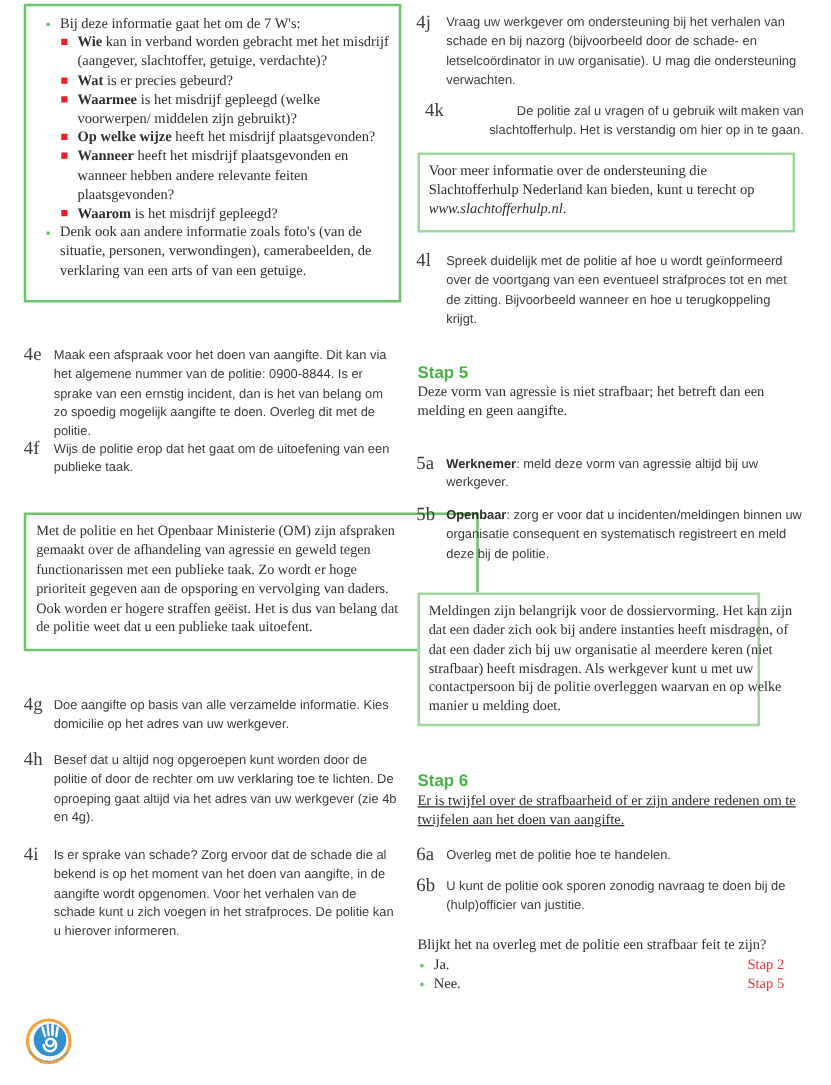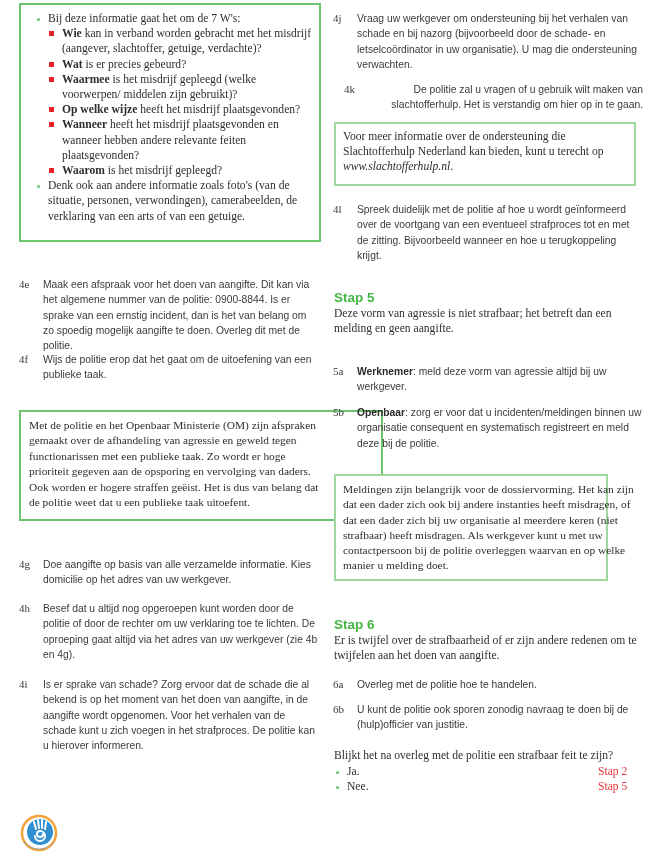--- a/index.html
+++ b/index.html
@@ -30,21 +30,21 @@
     font-size: 10.3px;
     line-height: 15.3px;
     color: #3a3a3a;
   }
   .item .num {
     position: absolute;
     left: 0;
     top: 0;
     width: 22px;
     font-family: "Liberation Serif", "DejaVu Serif", serif;
-    font-size: 11px;
+    font-size: 15px;
   }
   .item .txt { margin-left: 24px; display: block; }
   .item b { font-weight: bold; color: #2b2b2b; }
 
   .bullet-green {
     position: absolute;
     width: 3px; height: 3px;
     background: #6cc46c;
     border-radius: 50%;
   }
@@ -192,21 +192,21 @@
 <div class="item" style="left:333px; top:405px; width:310px;">
   <span class="num">5b</span>
   <span class="txt"><b>Openbaar</b><span>: zorg er voor dat u incidenten/meldingen binnen uw organisatie consequent en systematisch registreert en meld deze bij de politie.</span></span>
 </div>
 
 <div class="box light" style="left:334px; top:474px; width:274px; height:107px;">
   <div class="serif-text" style="position:absolute; left:7px; top:6px; width:292px; font-size:11.4px; line-height:15.3px;">Meldingen zijn belangrijk voor de dossiervorming. Het kan zijn dat een dader zich ook bij andere instanties heeft misdragen, of dat een dader zich bij uw organisatie al meerdere keren (niet strafbaar) heeft misdragen. Als werkgever kunt u met uw contactpersoon bij de politie overleggen waarvan en op welke manier u melding doet.</div>
 </div>
 
 <div class="stap-heading" style="left:334px; top:617px;">Stap 6</div>
-<div class="serif-text abs" style="left:334px; top:633px; width:310px;">Er is twijfel over de strafbaarheid of er zijn andere redenen om te twijfelen aan het doen van aangifte.</div>
+<div class="serif-text abs" style="left:334px; top:633px; width:310px;text-decoration:underline;">Er is twijfel over de strafbaarheid of er zijn andere redenen om te twijfelen aan het doen van aangifte.</div>
 
 <div class="item" style="left:333px; top:677px; width:310px;">
   <span class="num">6a</span>
   <span class="txt">Overleg met de politie hoe te handelen.</span>
 </div>
 
 <div class="item" style="left:333px; top:702px; width:310px;">
   <span class="num">6b</span>
   <span class="txt">U kunt de politie ook sporen zonodig navraag te doen bij de (hulp)officier van justitie.</span>
 </div>

